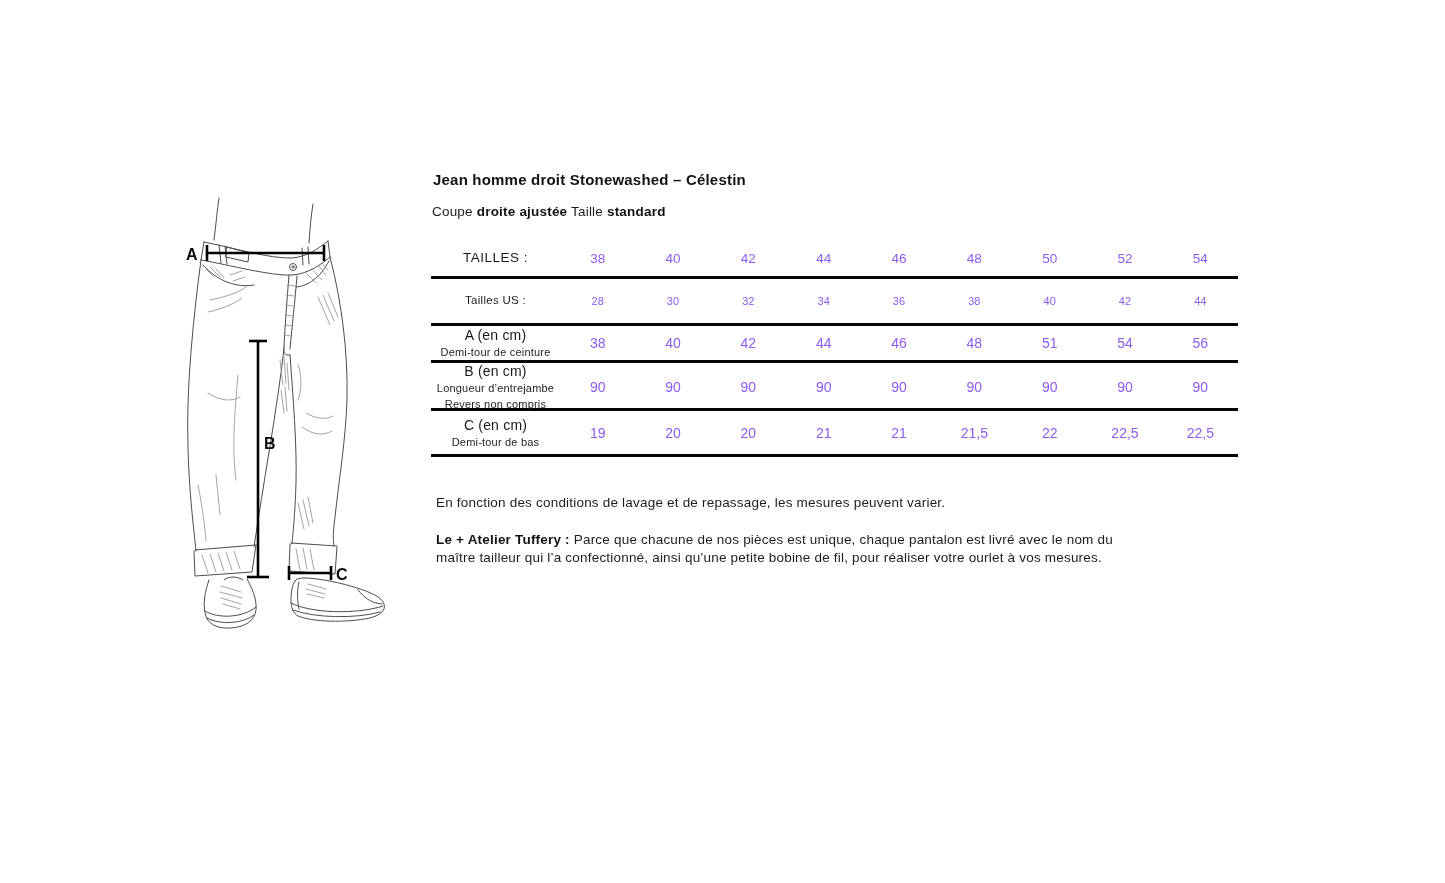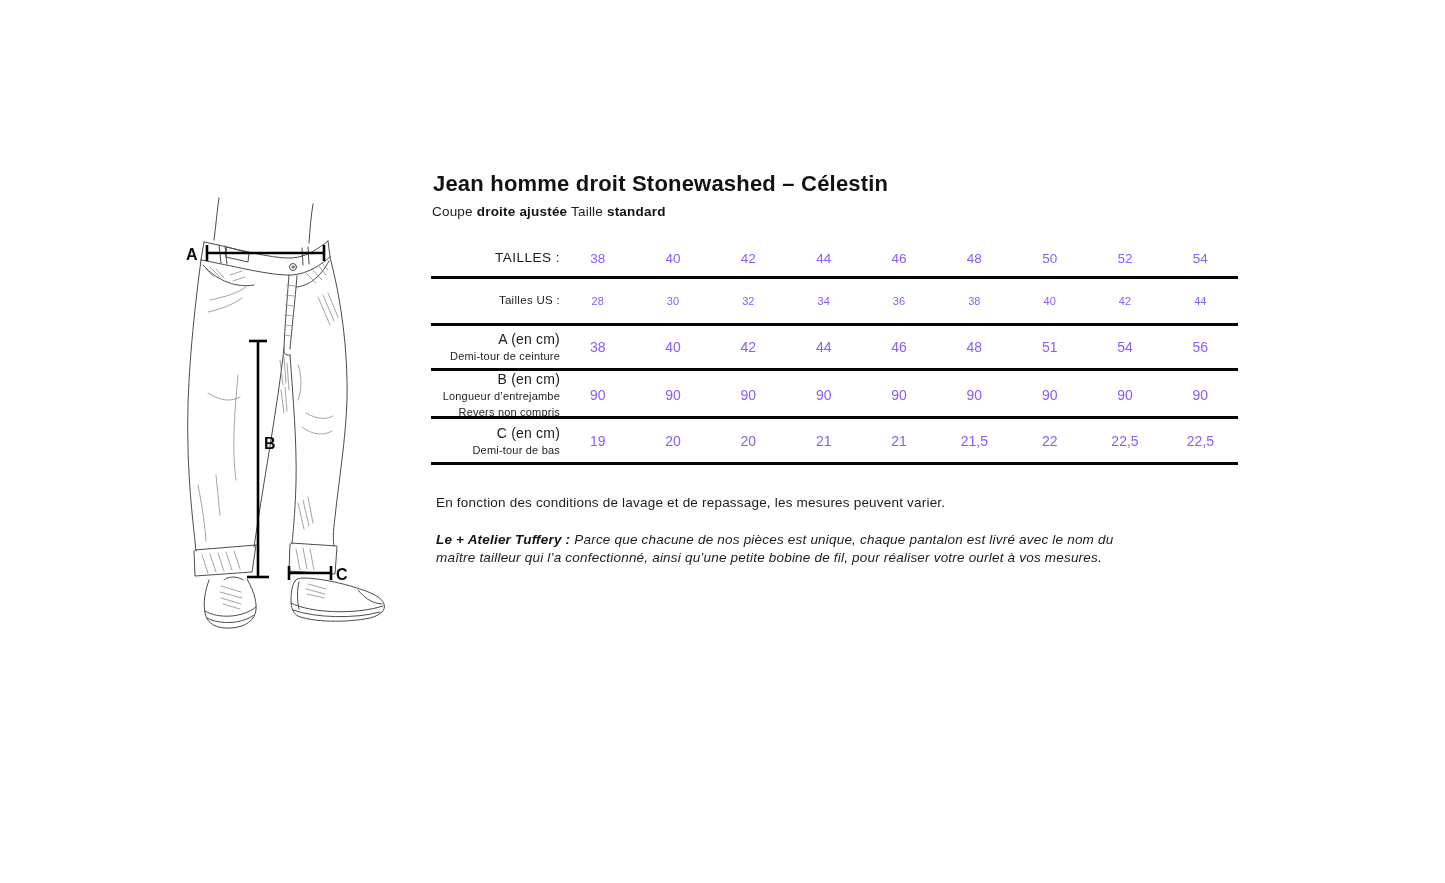--- a/index.html
+++ b/index.html
@@ -3,48 +3,48 @@
 <meta charset="utf-8">
 <style>
   html,body{margin:0;padding:0;background:#ffffff;}
   .stage{
     position:relative;width:1445px;height:883px;background:#ffffff;
     font-family:"Liberation Sans",sans-serif;color:#161616;overflow:hidden;
   }
   
   .diagram{position:absolute;left:150px;top:185px;width:260px;height:450px;}
   
-  .title{position:absolute;left:433px;top:171px;margin:0;font-size:22px;
+  .title{position:absolute;left:433px;top:171px;margin:0;font-size:15px;
          font-weight:700;letter-spacing:.2px;color:#121212;}
   .subtitle{position:absolute;left:432px;top:204px;margin:0;font-size:13.5px;
             letter-spacing:.2px;color:#1c1c1c;}
   .subtitle b{font-weight:700;color:#121212;}
   
   .size-table{position:absolute;left:431px;top:240px;width:807px;}
   .trow{display:grid;grid-template-columns:129px repeat(9,1fr);
         align-items:center;border-bottom:3px solid #050505;box-sizing:border-box;}
   .trow--header{height:39px;}
   .trow--us{height:47px;}
-  .trow--a{height:45px;}
+  .trow--a{height:37px;}
   .trow--b{height:48px;}
   .trow--c{height:46px;}
-  .tlabel{text-align:right;line-height:1.15;}
+  .tlabel{text-align:center;line-height:1.15;}
   .tlabel-main{font-size:13.5px;letter-spacing:.5px;color:#1a1a1a;}
   .trow--a .tlabel-main,.trow--b .tlabel-main,.trow--c .tlabel-main{
       font-size:14px;letter-spacing:.2px;}
   .trow--us .tlabel-main{font-size:11.5px;letter-spacing:.3px;}
   .tlabel-sub{font-size:11px;letter-spacing:.2px;margin-top:3px;color:#1f1f1f;}
   .tcell{text-align:center;font-size:14px;color:#8b5cf6;}
   .trow--header .tcell{font-size:13.5px;}
   .trow--us .tcell{font-size:11px;}
   
   .note{position:absolute;margin:4px;font-size:13.5px;letter-spacing:.2px;
         line-height:17.5px;color:#1c1c1c;}
   .note--washing{left:432px;top:490px;}
-  .note--atelier{left:432px;top:527px;width:712px;font-style:italic;}
+  .note--atelier{left:432px;top:527px;width:712px;}
   .note--atelier b{font-weight:700;color:#121212;}
   
   .sketch{stroke:#4c4c4c;fill:none;stroke-width:1;stroke-linecap:round;stroke-linejoin:round;}
   .shade{stroke:#8d8d8d;stroke-width:.8;}
   .measure{stroke:#000;stroke-width:2.6;fill:none;stroke-linecap:butt;}
   .mlabel{font-family:"Liberation Sans",sans-serif;font-weight:700;font-size:16px;
           fill:#0a0a0a;stroke:none;}
 </style>
 </head>
 <body>

